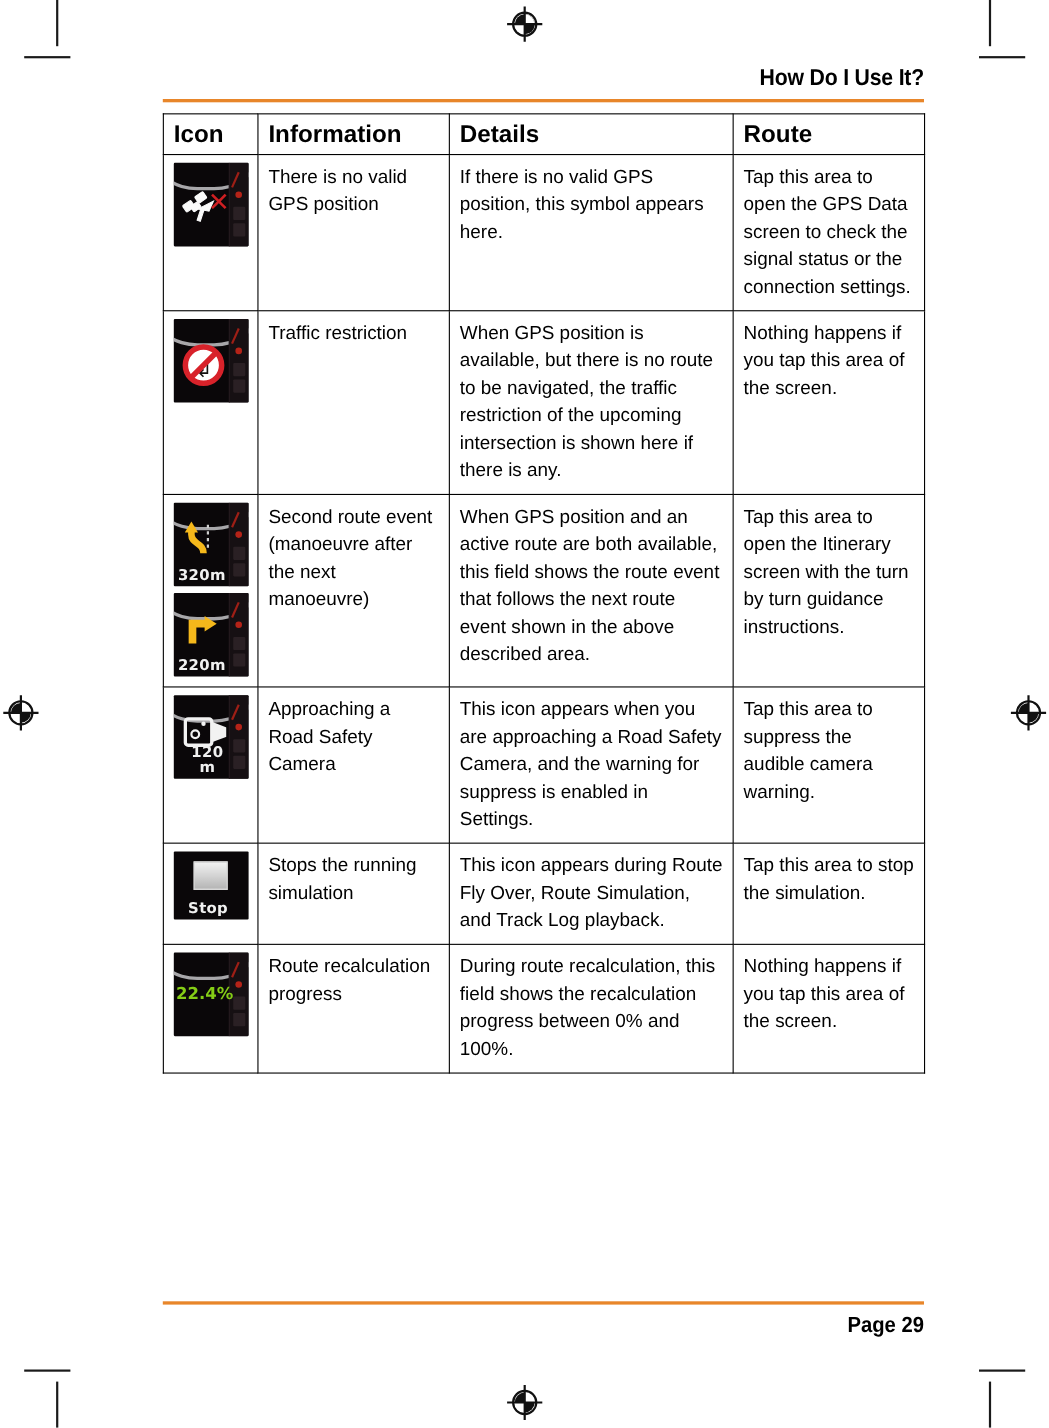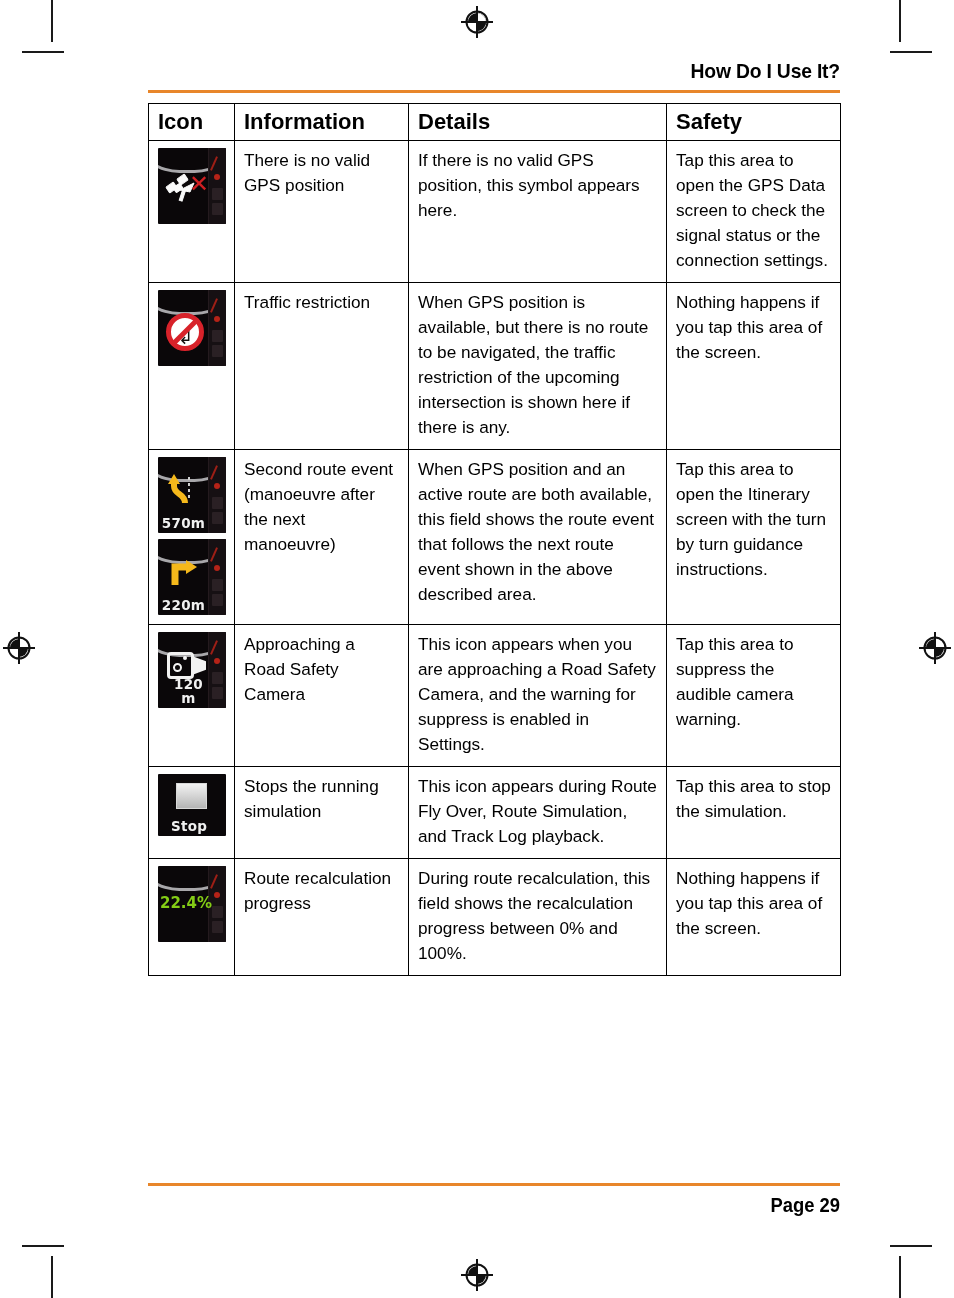--- a/index.html
+++ b/index.html
@@ -350,21 +350,21 @@
       <col class="c-icon">
         <col class="c-info">
         <col class="c-detail">
         <col class="c-action">
     </colgroup>
     <thead>
       <tr>
         <th>Icon</th>
         <th>Information</th>
         <th>Details</th>
-        <th>Safety</th>
+        <th>Route</th>
       </tr>
     </thead>
     <tbody>
 
       <tr>
         <td class="icon-cell">
           <span class="dev">
             <span class="arc"></span>
             <span class="strip">
                 <span class="seg s1"></span>
@@ -424,21 +424,21 @@
             <span class="arc"></span>
             <span class="strip">
                 <span class="seg s1"></span>
                 <span class="seg s2"></span>
               </span>
             <svg class="man" viewBox="0 0 36 36">
               <path d="M20 32 C20 22 9 24 9 15 L9 9" fill="none" stroke="#f5b81b" stroke-width="6" stroke-linecap="butt"></path>
               <path d="M9 3 L15 13 L3 13 Z" fill="#f5b81b"></path>
               <path d="M24 6 L24 30" stroke="#cfcfcf" stroke-width="2" stroke-dasharray="3 3" fill="none"></path>
             </svg>
-            <span class="caption">570m</span>
+            <span class="caption">320m</span>
           </span>
           <span class="dev">
             <span class="arc"></span>
             <span class="strip">
                 <span class="seg s1"></span>
                 <span class="seg s2"></span>
               </span>
             <svg class="man" viewBox="0 0 36 36">
               <path d="M10 32 L10 14 L24 14" fill="none" stroke="#f5b81b" stroke-width="7" stroke-linecap="butt"></path>
               <path d="M32 14 L21 7 L21 21 Z" fill="#f5b81b"></path>

